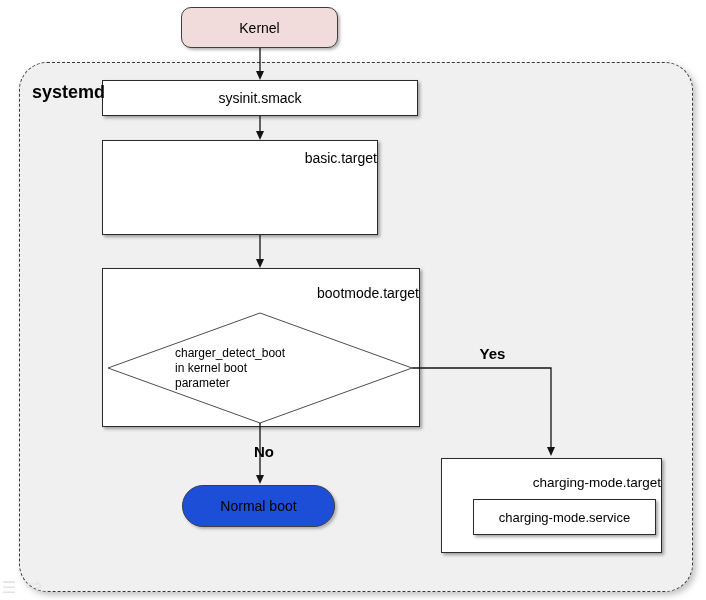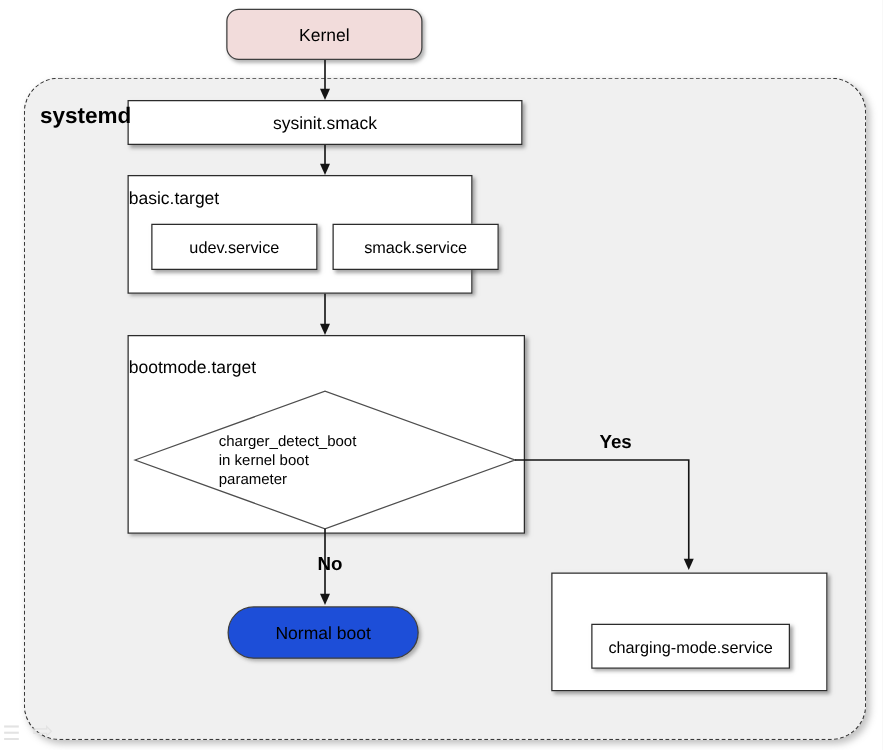--- a/index.html
+++ b/index.html
@@ -28,21 +28,21 @@
     z-index:3;
   }
 
   
   .box {
     background:#ffffff;
     border:1px solid #2b2b2b;
     box-shadow:2px 2px 3px rgba(90,90,90,0.55);
     z-index:2;
     font-size:14px;
-    text-align:left;
+    text-align:right;
   }
   .center-lbl { display:flex; align-items:center; justify-content:center; }
 
   .kernel {
     left:181px; top:7px; width:157px; height:41px;
     background:#f2dcdb;
     border:1.5px solid #3f3f3f;
     border-radius:10px;
     box-shadow:2px 2px 3px rgba(120,120,120,0.55);
   }
@@ -55,21 +55,21 @@
   .svc {
     position:absolute;
     background:#ffffff;
     border:1px solid #2b2b2b;
     box-shadow:2px 2px 3px rgba(90,90,90,0.55);
     font-size:13px;
     display:flex; align-items:center; justify-content:center;
   }
   .svc-udev  { left:18px;  top:38px; width:133px; height:37px; }
   .svc-smack { left:163px; top:38px; width:133px; height:37px; }
-  .svc-chg   { left:31px;  top:40px; width:159px; height:36px; }
+  .svc-chg   { left:31px;  top:40px; width:183px; height:36px; }
 
   .normal {
     left:182px; top:485px; width:153px; height:42px;
     background:#1d4ed8;
     border:1.5px solid #3f3f3f;
     border-radius:21px;
     box-shadow:2px 2px 3px rgba(120,120,120,0.55);
     font-size:14px;
   }
 
@@ -106,36 +106,31 @@
 <div class="abs box kernel center-lbl">
   <span>Kernel</span>
 </div>
 
 <div class="abs box sysinit center-lbl">
   <span>sysinit.smack</span>
 </div>
 
 <div class="abs box basic">
   <span>basic.target</span>
-  <div class="svc svc-udev">
-    <span>udev.service</span>
-  </div>
-  <div class="svc svc-smack">
-    <span>smack.service</span>
-  </div>
 </div>
 
 <div class="abs box bootmode">
   <span>bootmode.target</span>
 </div>
 <div class="abs diamond-text">charger_detect_boot
 in kernel boot
 parameter</div>
 
 <div class="abs box charging">
+  <span>charging-mode.target</span>
   <div class="svc svc-chg">
     <span>charging-mode.service</span>
   </div>
 </div>
 
 <div class="abs box normal center-lbl">
   <span>Normal boot</span>
 </div>
 
 <div class="abs edge-label yes-label">Yes</div>

